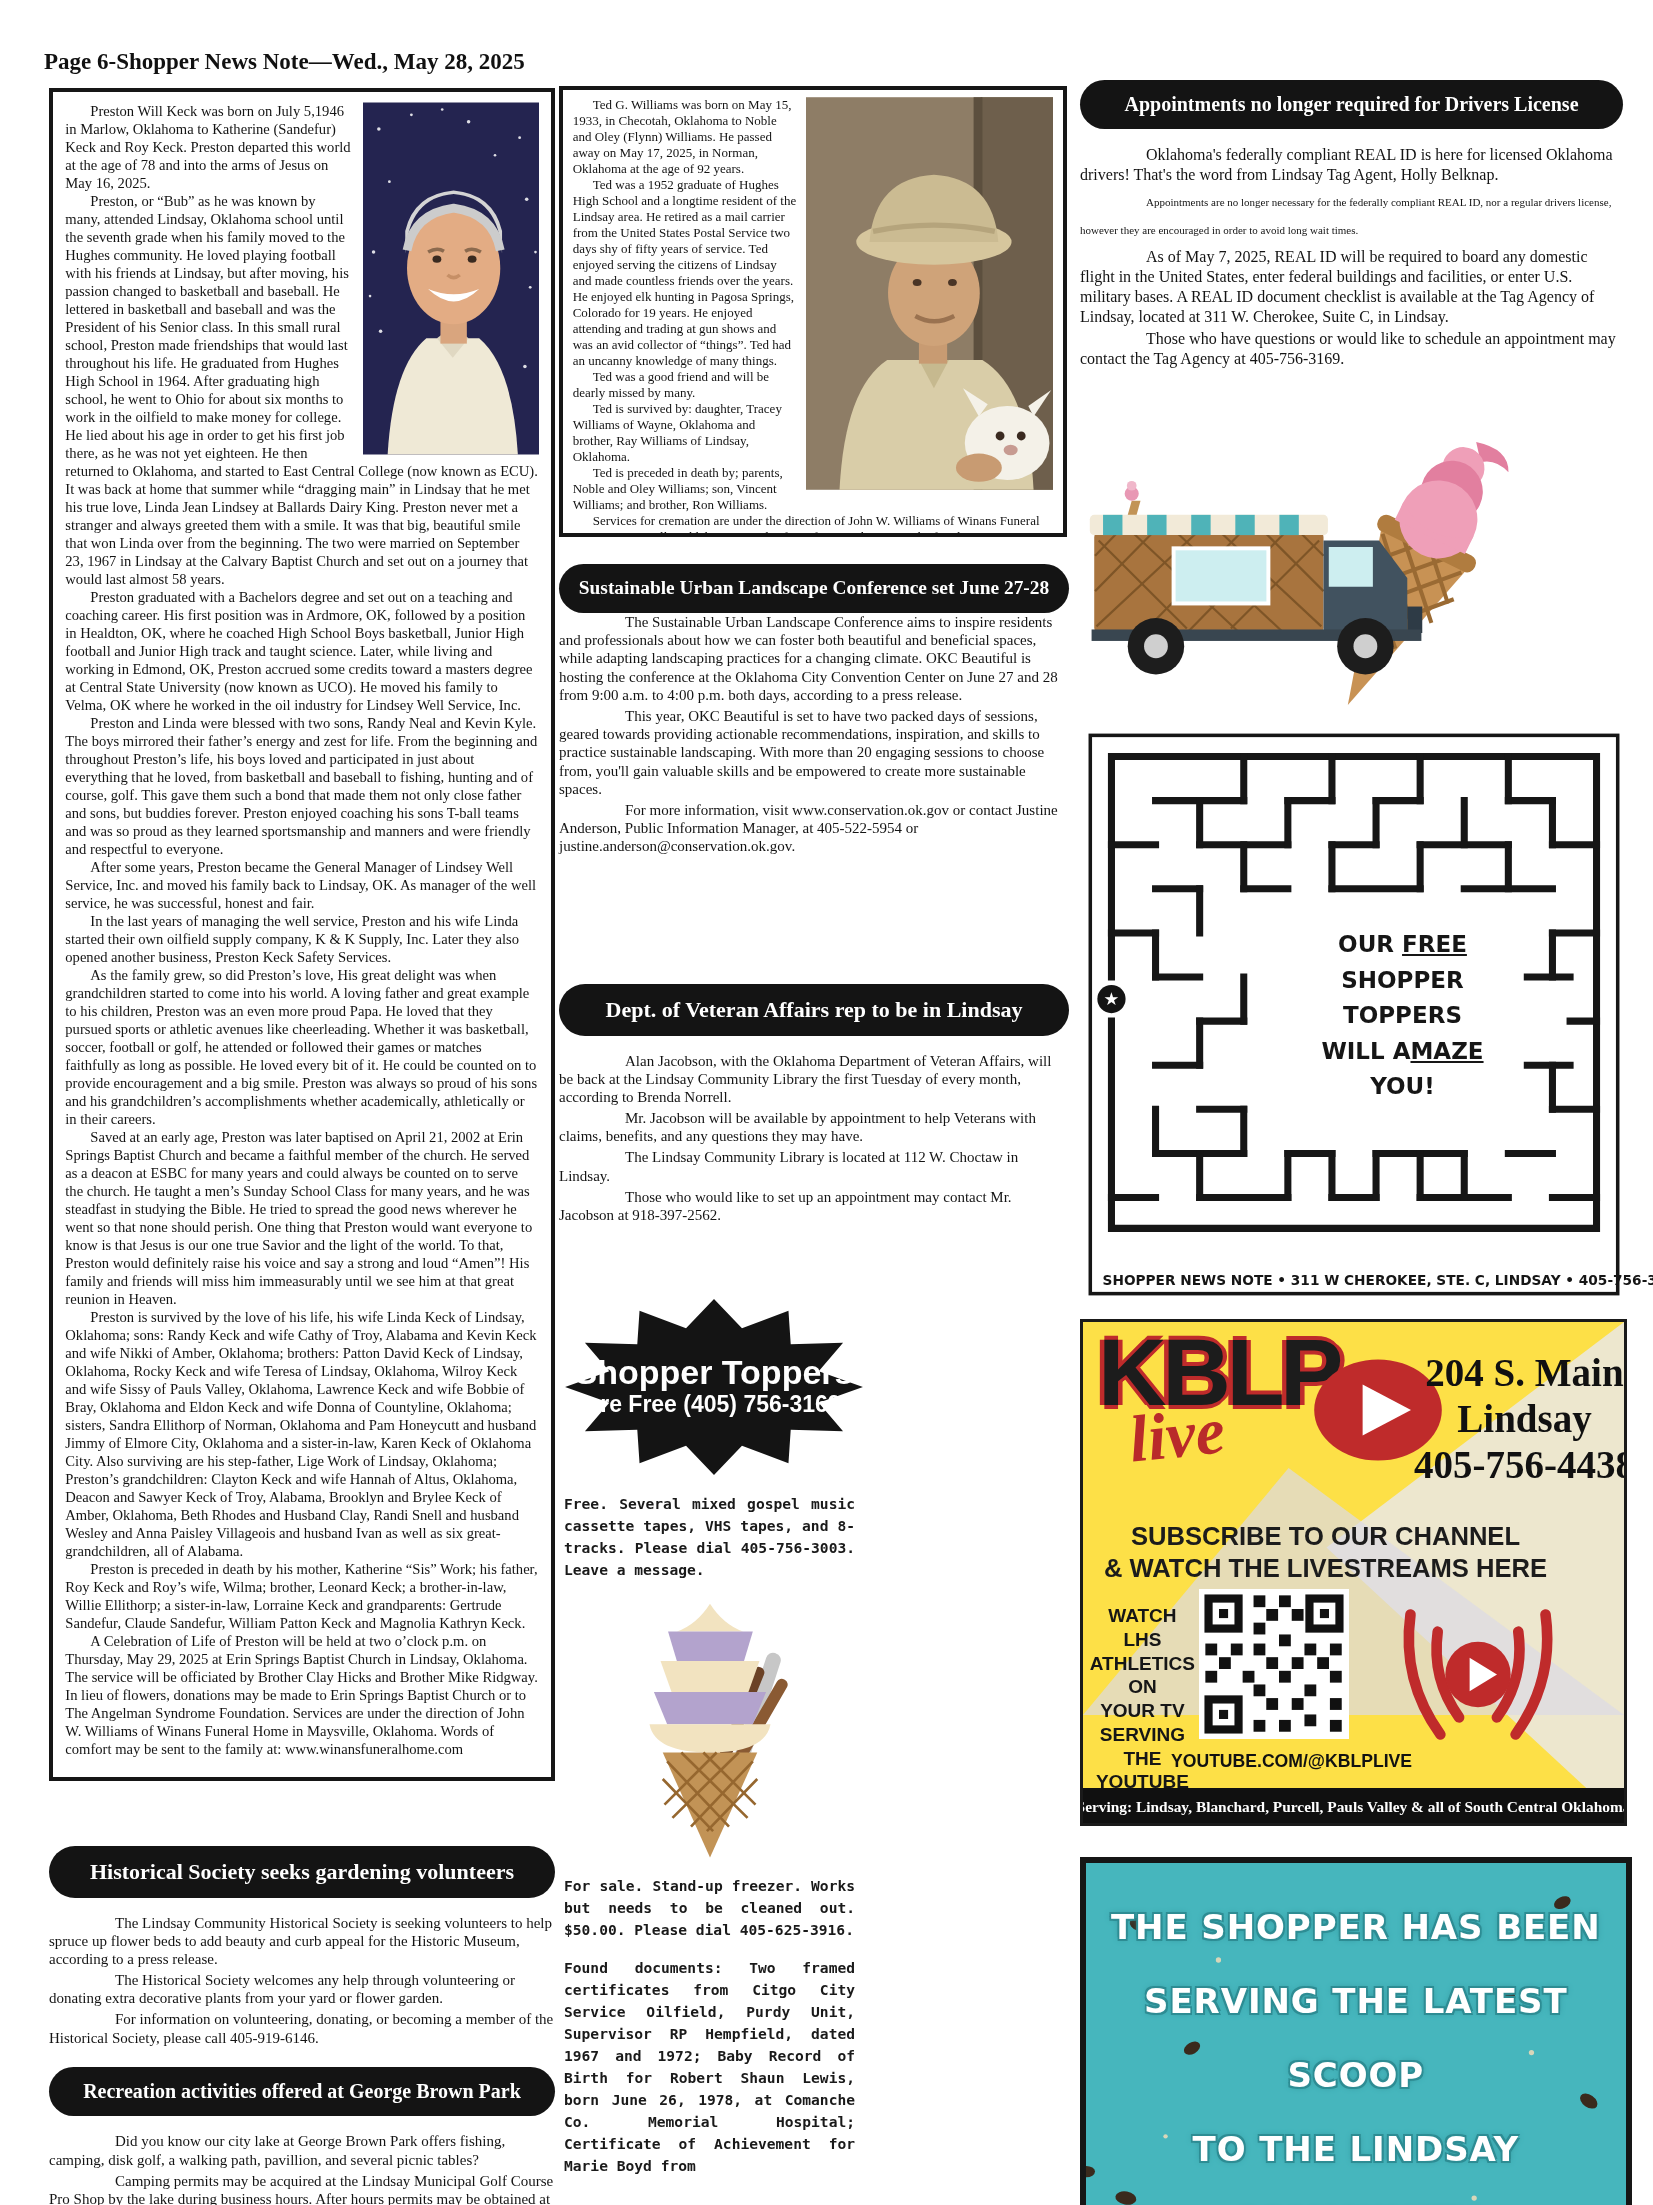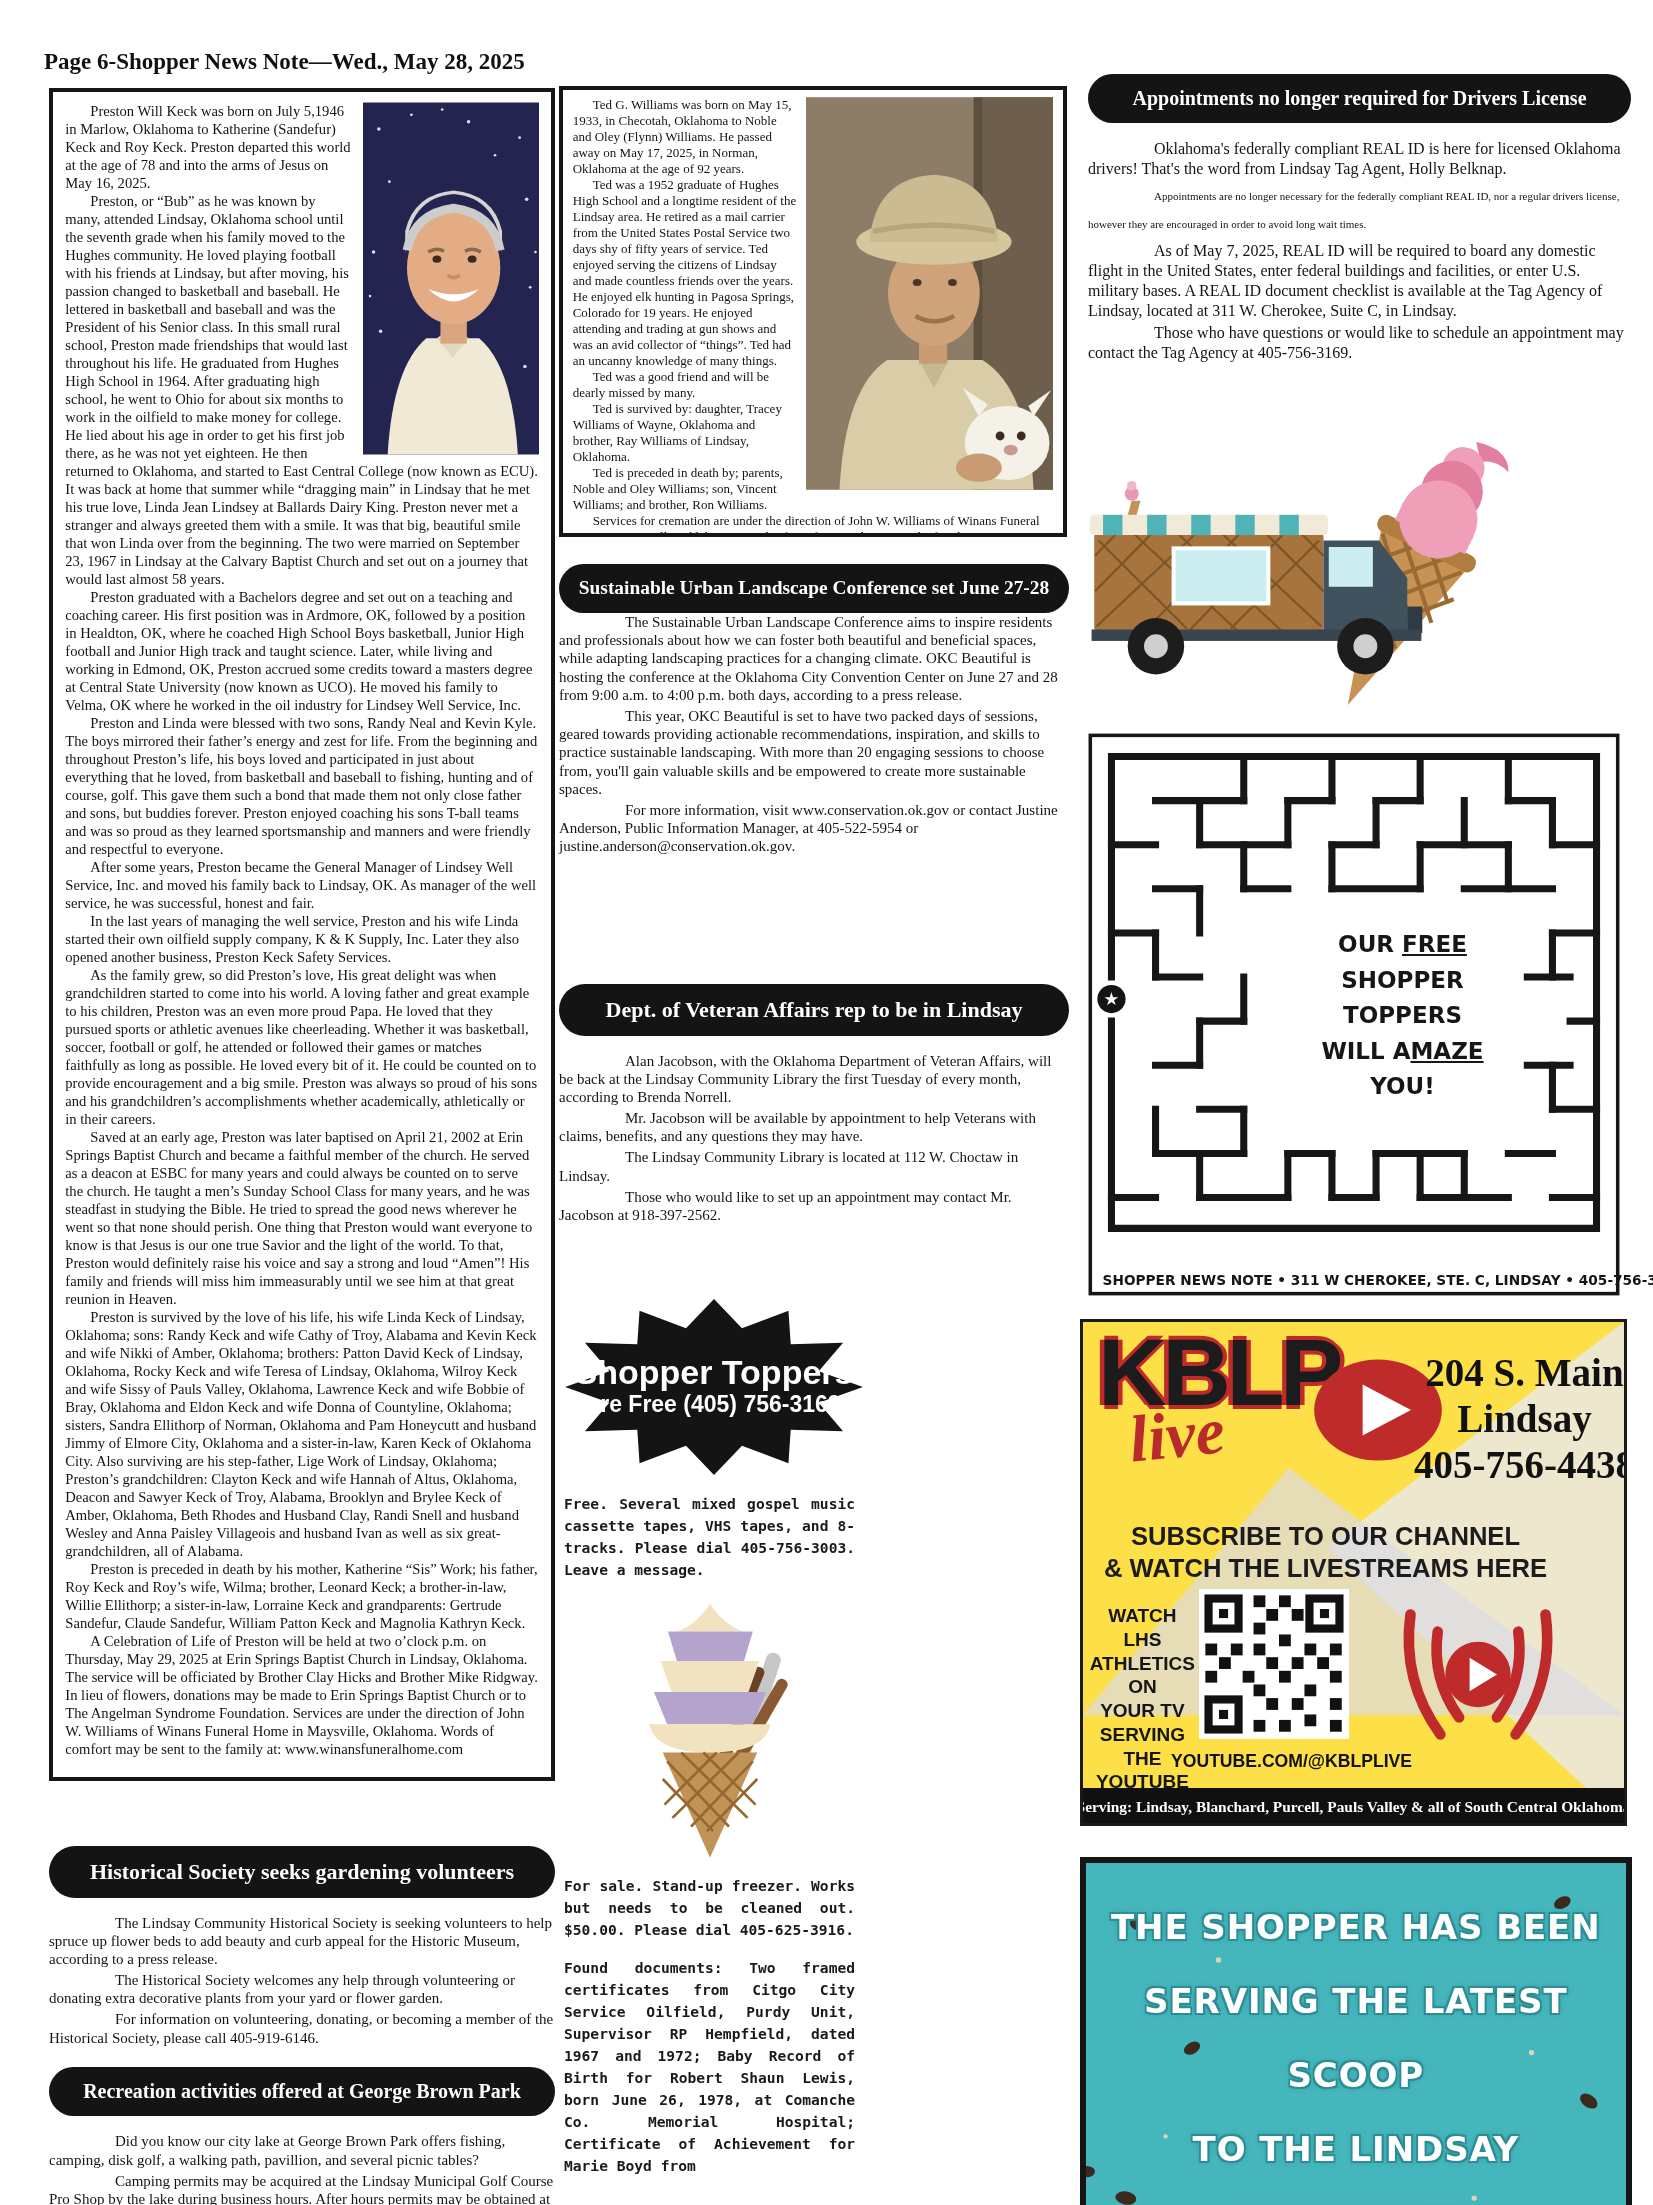--- a/index.html
+++ b/index.html
@@ -255,21 +255,21 @@
     <path d="M105,295 Q100,210 160,186 Q200,166 235,172 Q300,166 332,198 Q372,224 365,295 Q350,336 330,296 Q320,348 295,306 Q280,352 255,310 Q235,356 210,310 Q190,346 170,306 Q150,342 130,300 Q112,332 105,295 Z" fill="#6b4226"></path>
     <ellipse cx="235" cy="160" rx="58" ry="36" fill="#ffffff"></ellipse>
     <ellipse cx="235" cy="132" rx="34" ry="22" fill="#ffffff"></ellipse>
     <path d="M258,96 Q268,56 298,48" stroke="#7a4a21" stroke-width="7" fill="none"></path>
     <circle cx="258" cy="112" r="27" fill="#c1272d"></circle>
     <circle cx="249" cy="103" r="7" fill="#e9818a"></circle>
   </svg>
 
 </div>
 
-<div class="abs news" style="left:1080px;top:74px;width:543px;margin-left:8px;">
+<div class="abs news" style="left:1080px;top:80px;width:543px;">
   <div class="pill" style="margin-bottom:16px;">Appointments no longer required for Drivers License</div>
   <p style="font-size:16px;line-height:20px;">Oklahoma's federally compliant REAL ID is here for licensed Oklahoma drivers! That's the word from Lindsay Tag Agent, Holly Belknap.</p>
   <p style="font-size:11px;line-height:28px;">Appointments are no longer necessary for the federally compliant REAL ID, nor a regular drivers license, however they are encouraged in order to avoid long wait times.</p>
   <p style="font-size:16px;line-height:20px;">As of May 7, 2025, REAL ID will be required to board any domestic flight in the United States, enter federal buildings and facilities, or enter U.S. military bases. A REAL ID document checklist is available at the Tag Agency of Lindsay, located at 311 W. Cherokee, Suite C, in Lindsay.</p>
   <p style="font-size:16px;line-height:20px;">Those who have questions or would like to schedule an appointment may contact the Tag Agency at 405-756-3169.</p>
 </div>
 
 <svg class="abs" style="left:1306px;top:419px;transform:rotate(26deg);" width="212" height="309" viewBox="0 0 260 380">
   <polygon points="70,150 190,150 130,370" fill="#c89254"></polygon>
   <g stroke="#9a6a33" stroke-width="5">

